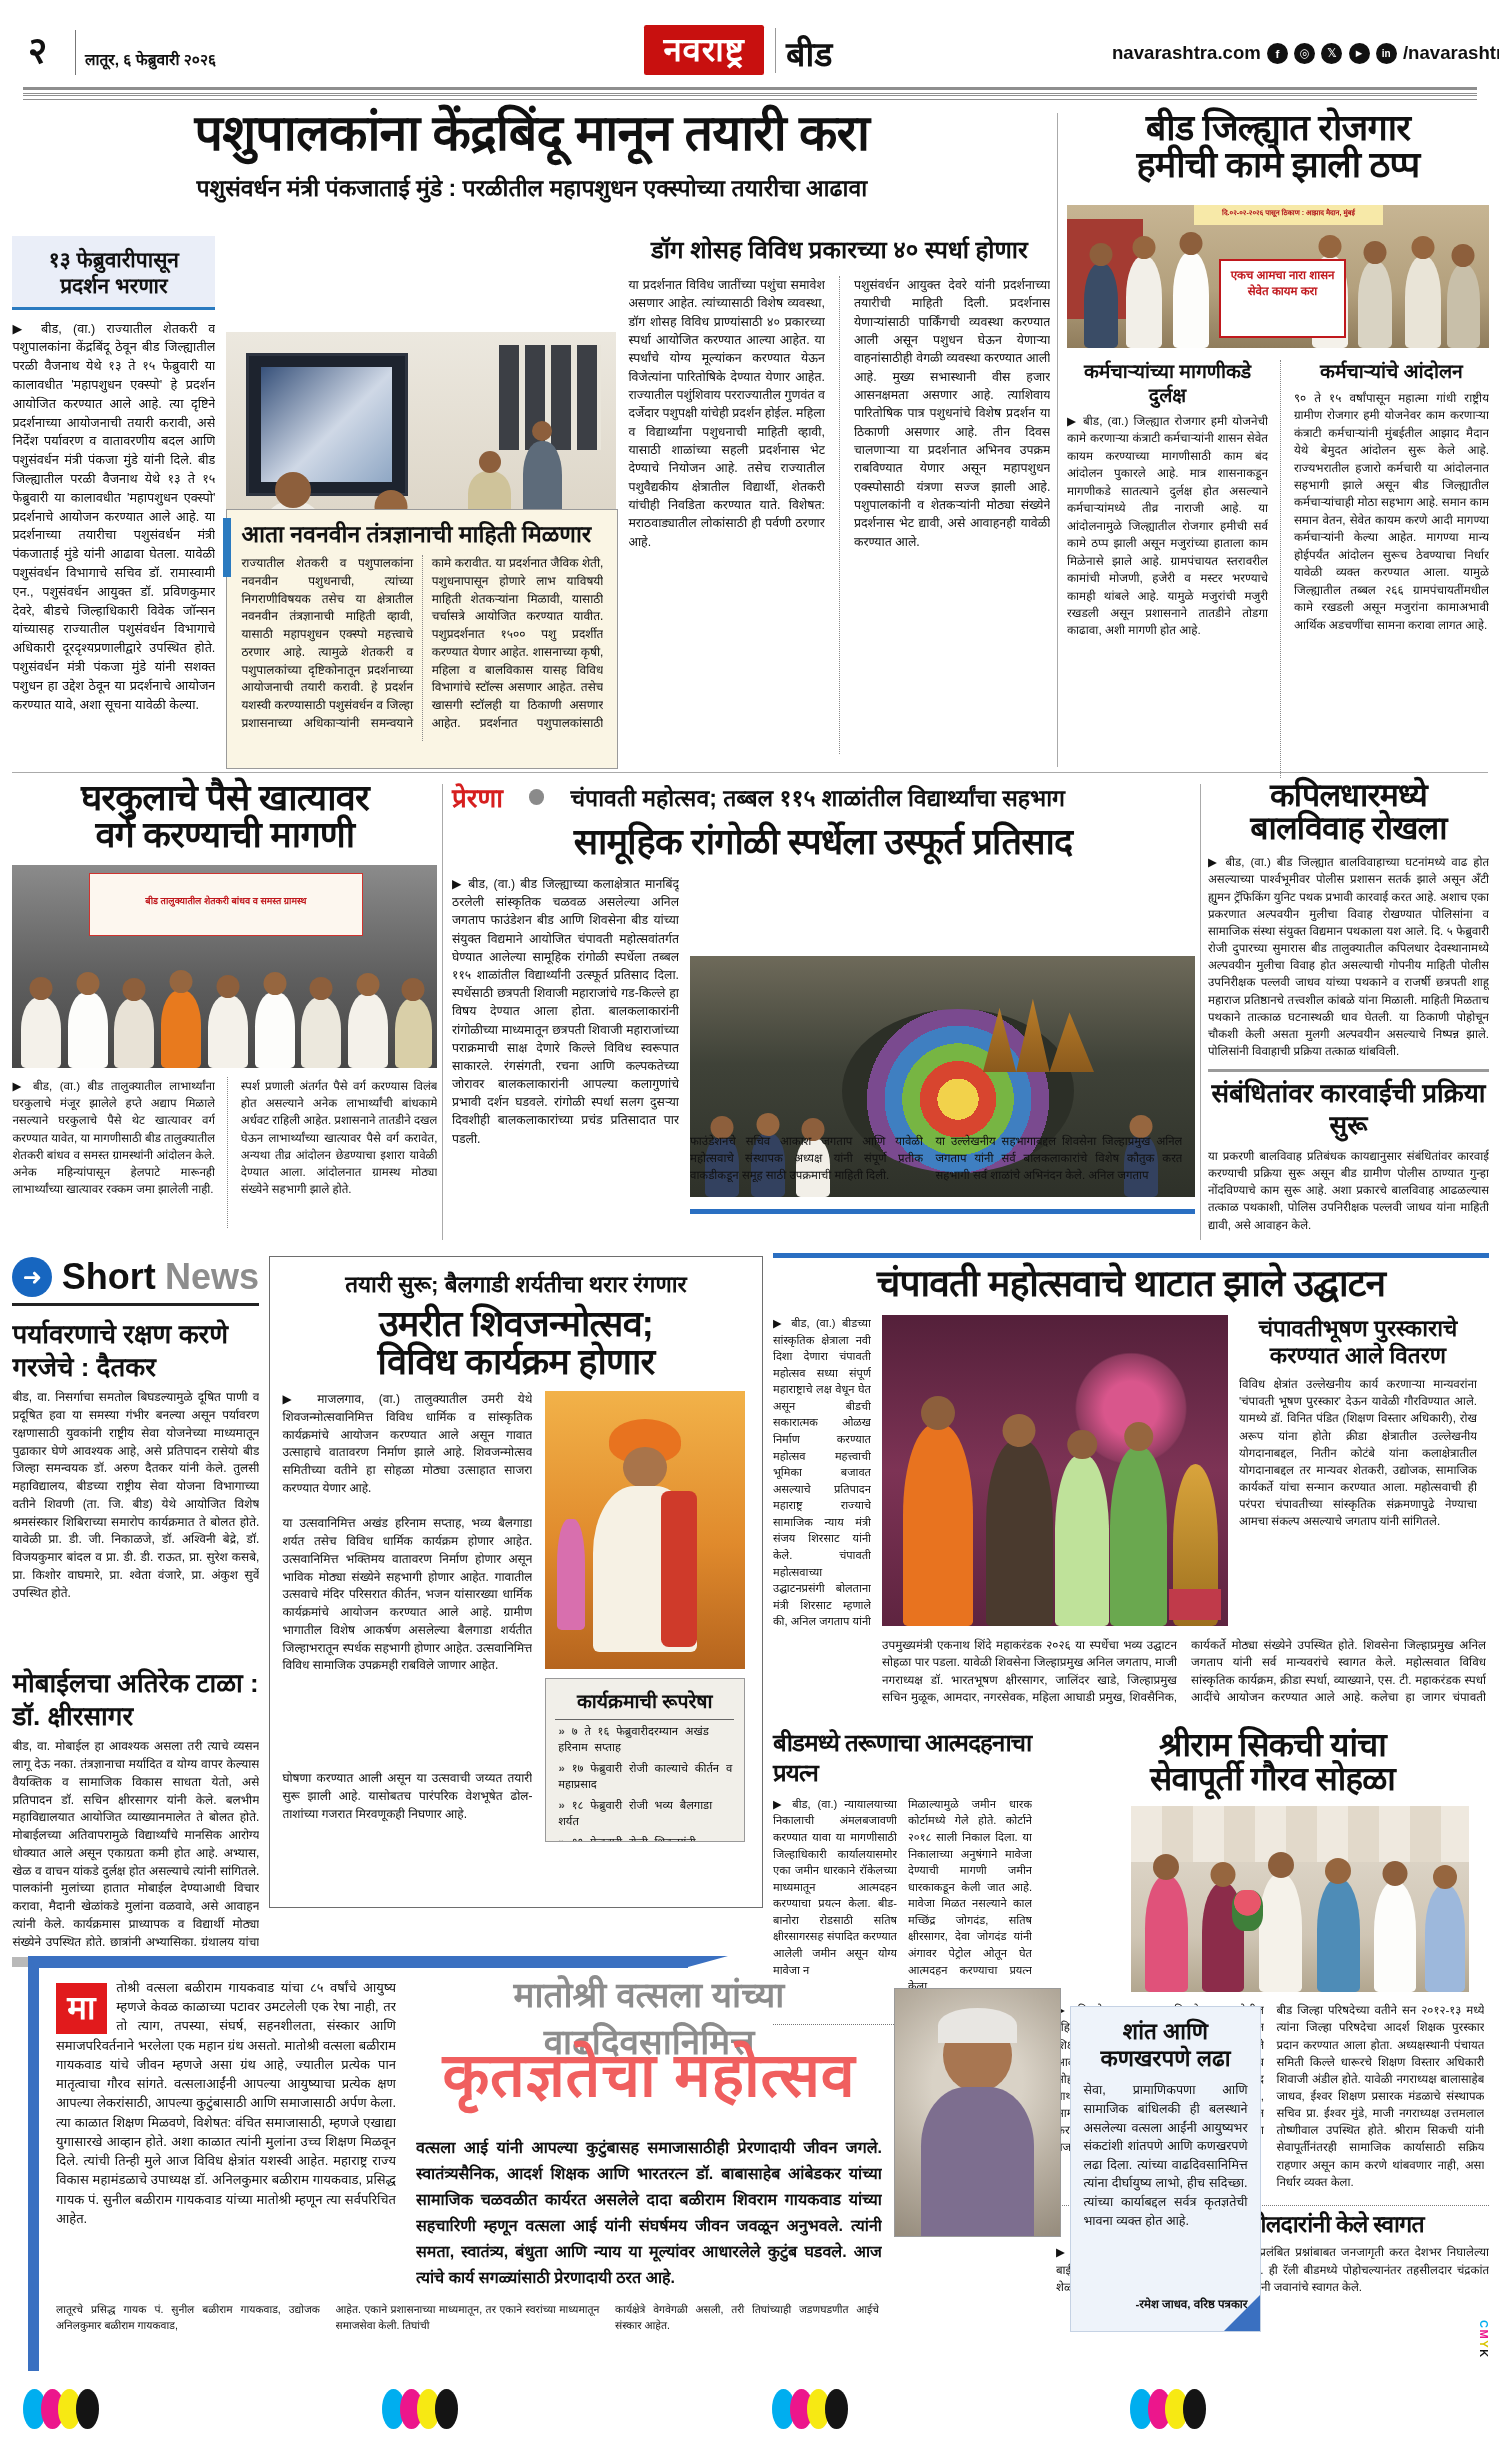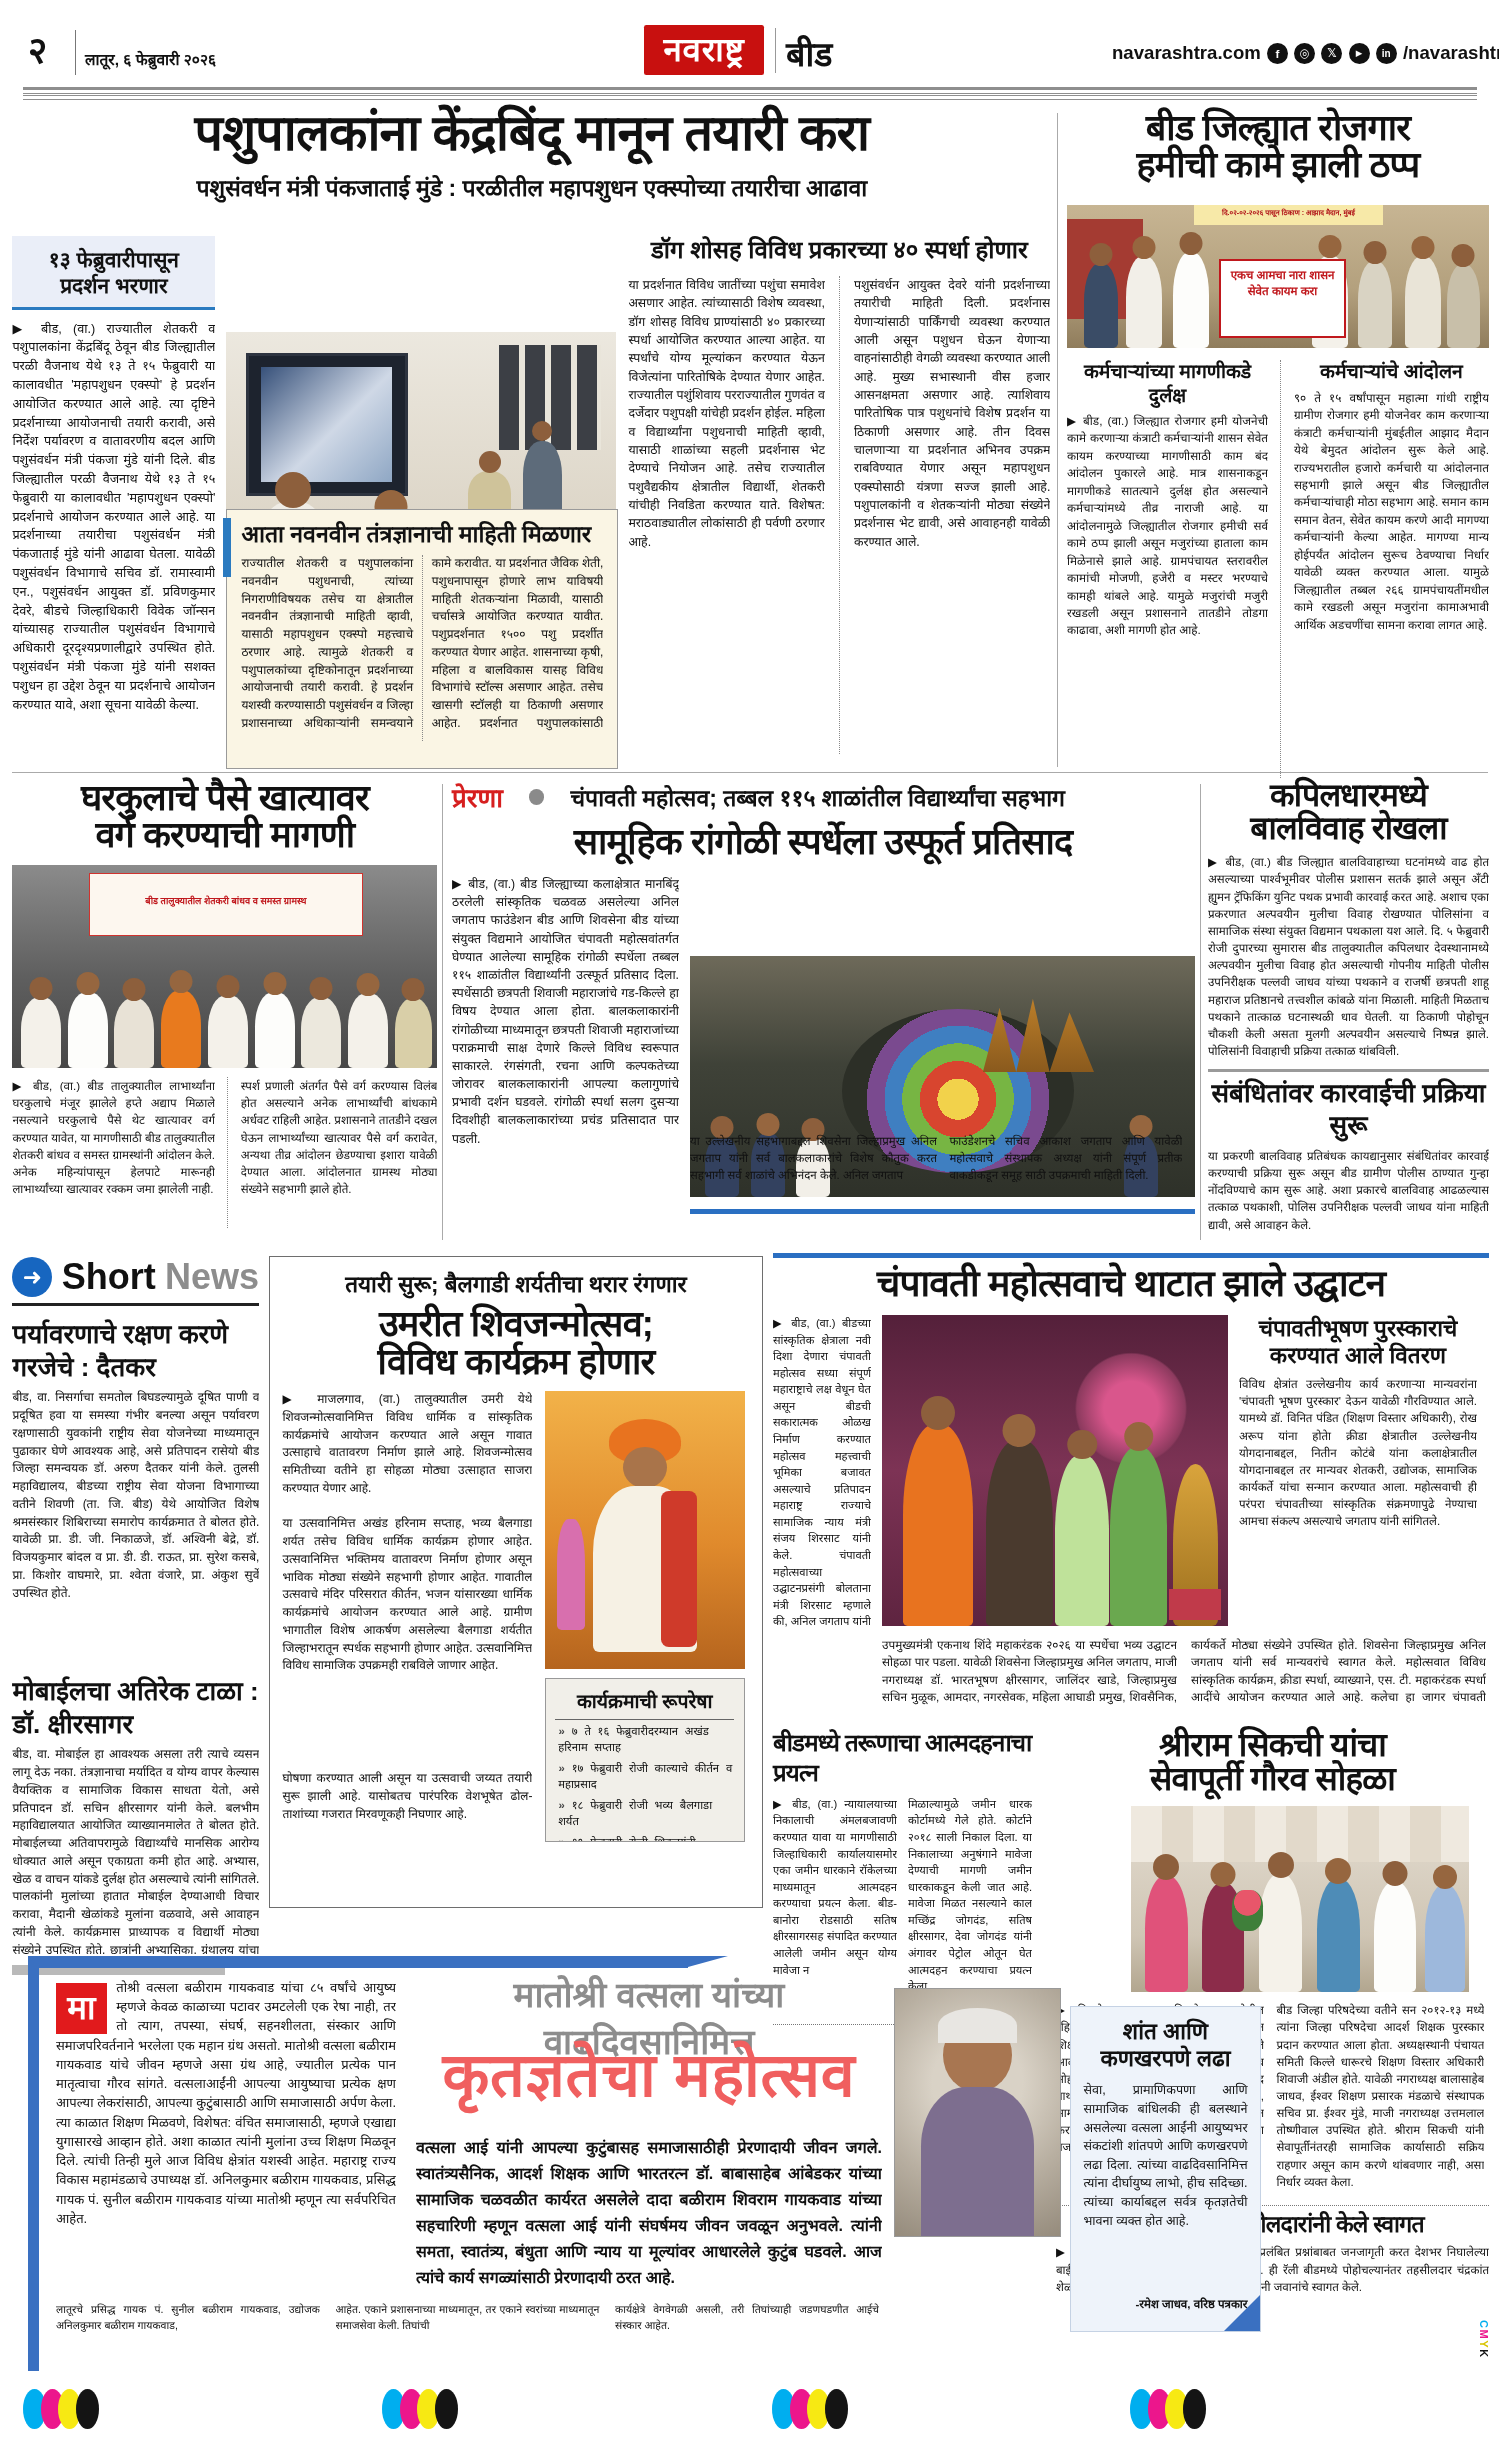--- a/index.html
+++ b/index.html
@@ -260,22 +260,22 @@
       <div class="fig" style="left:21%;width:34px;height:59px;background:#f2efe8;">
           <div class="head" style="background:#8d5f3c;"></div>
         </div>
       <div class="fig" style="left:86%;width:34px;height:62px;background:#33415f;">
           <div class="head" style="background:#96663f;"></div>
         </div>
     </div>
 
     <div class="abs" style="left:238px;top:348px;width:505px;">
       <div style="display:flex;gap:12.4px;margin-top:6.2px;">
+        <div class="jt clip" style="width:233px;font-size:11.5px;height:71px;">फाउंडेशनचे सचिव आकाश जगताप आणि यावेळी महोत्सवाचे संस्थापक अध्यक्ष यांनी संपूर्ण प्रतीक वाकडीकडून समूह साठी उपक्रमाची माहिती दिली.</div>
         <div class="jt clip" style="width:247px;font-size:11.5px;height:71px;">या उल्लेखनीय सहभागाबद्दल शिवसेना जिल्हाप्रमुख अनिल जगताप यांनी सर्व बालकलाकारांचे विशेष कौतुक करत सहभागी सर्व शाळांचे अभिनंदन केले. अनिल जगताप</div>
-        <div class="jt clip" style="width:233px;font-size:11.5px;height:71px;">फाउंडेशनचे सचिव आकाश जगताप आणि यावेळी महोत्सवाचे संस्थापक अध्यक्ष यांनी संपूर्ण प्रतीक वाकडीकडून समूह साठी उपक्रमाची माहिती दिली.</div>
       </div>
       <div style="height:5.4px;background:#2a6fc2;margin-top:4.7px;"></div>
     </div>
   </div>
 
   <div class="abs colrule" style="left:1200px;top:784px;height:456px;"></div>
 
   <div class="abs" style="left:1208px;top:779px;width:281px;height:466px;">
     <div class="h-xl ctr" style="font-size:32px;">
       <span>कपिलधारमध्ये</span><br>
@@ -292,21 +292,21 @@
     <div class="sn-title">
       <span class="sn-ico">➜</span>
       <span class="sn-word1">Short</span>
       <span class="sn-word2">News</span>
     </div>
     <div style="border-bottom:3.1px solid #222;margin-top:4.7px;"></div>
 
     <div class="bold" style="font-size:26px;line-height:1.25;margin-top:12.4px;">पर्यावरणाचे रक्षण करणे गरजेचे : दैतकर</div>
     <div class="jt clip" style="font-size:12px;margin-top:6.2px;height:256px;">बीड, वा. निसर्गाचा समतोल बिघडल्यामुळे दूषित पाणी व प्रदूषित हवा या समस्या गंभीर बनल्या असून पर्यावरण रक्षणासाठी युवकांनी राष्ट्रीय सेवा योजनेच्या माध्यमातून पुढाकार घेणे आवश्यक आहे, असे प्रतिपादन रासेयो बीड जिल्हा समन्वयक डॉ. अरुण दैतकर यांनी केले. तुलसी महाविद्यालय, बीडच्या राष्ट्रीय सेवा योजना विभागाच्या वतीने शिवणी (ता. जि. बीड) येथे आयोजित विशेष श्रमसंस्कार शिबिराच्या समारोप कार्यक्रमात ते बोलत होते. यावेळी प्रा. डी. जी. निकाळजे, डॉ. अश्विनी बेद्रे, डॉ. विजयकुमार बांदल व प्रा. डी. डी. राऊत, प्रा. सुरेश कसबे, प्रा. किशोर वाघमारे, प्रा. श्वेता वंजारे, प्रा. अंकुश सुर्वे उपस्थित होते.</div>
 
-    <div class="bold" style="font-size:26px;line-height:1.25;margin-top:30px;">मोबाईलचा अतिरेक टाळा : डॉ. क्षीरसागर</div>
+    <div class="bold" style="font-size:26px;line-height:1.25;margin-top:22px;">मोबाईलचा अतिरेक टाळा : डॉ. क्षीरसागर</div>
     <div class="jt clip" style="font-size:12px;margin-top:6.2px;height:208px;">बीड, वा. मोबाईल हा आवश्यक असला तरी त्याचे व्यसन लागू देऊ नका. तंत्रज्ञानाचा मर्यादित व योग्य वापर केल्यास वैयक्तिक व सामाजिक विकास साधता येतो, असे प्रतिपादन डॉ. सचिन क्षीरसागर यांनी केले. बलभीम महाविद्यालयात आयोजित व्याख्यानमालेत ते बोलत होते. मोबाईलच्या अतिवापरामुळे विद्यार्थ्यांचे मानसिक आरोग्य धोक्यात आले असून एकाग्रता कमी होत आहे. अभ्यास, खेळ व वाचन यांकडे दुर्लक्ष होत असल्याचे त्यांनी सांगितले. पालकांनी मुलांच्या हातात मोबाईल देण्याआधी विचार करावा, मैदानी खेळांकडे मुलांना वळवावे, असे आवाहन त्यांनी केले. कार्यक्रमास प्राध्यापक व विद्यार्थी मोठ्या संख्येने उपस्थित होते. छात्रांनी अभ्यासिका, ग्रंथालय यांचा अधिकाधिक वापर करावा. वाचनसंस्कृती वाढीस लागावी यासाठी महाविद्यालय प्रयत्नशील असल्याचे प्राचार्यांनी सांगितले. महाराष्ट्र राज्य विकास महामंडळाच्या उपक्रमांतर्गत ही व्याख्यानमाला आयोजित करण्यात आली होती. अध्यक्षस्थानी प्राचार्य डॉ. सुहास मोरळे होते. प्रास्ताविक प्रा. जोन साबळे, डॉ. सोहन सुरवसे यांनी केले.</div>
     <div class="endbar" style="width:86%;margin-top:11px;"></div>
   </div>
 
   <div class="abs" style="left:269px;top:1256px;width:494px;height:652px;border:1.6px solid #6e6e6e;padding:11px 12.4px;box-sizing:border-box;">
     <div class="bold ctr" style="font-size:22.5px;">तयारी सुरू; बैलगाडी शर्यतीचा थरार रंगणार</div>
     <div class="h-xl ctr" style="font-size:36px;margin-top:6.2px;">
       <span>उमरीत शिवजन्मोत्सव;</span><br>
       <span>विविध कार्यक्रम होणार</span>
     </div>

